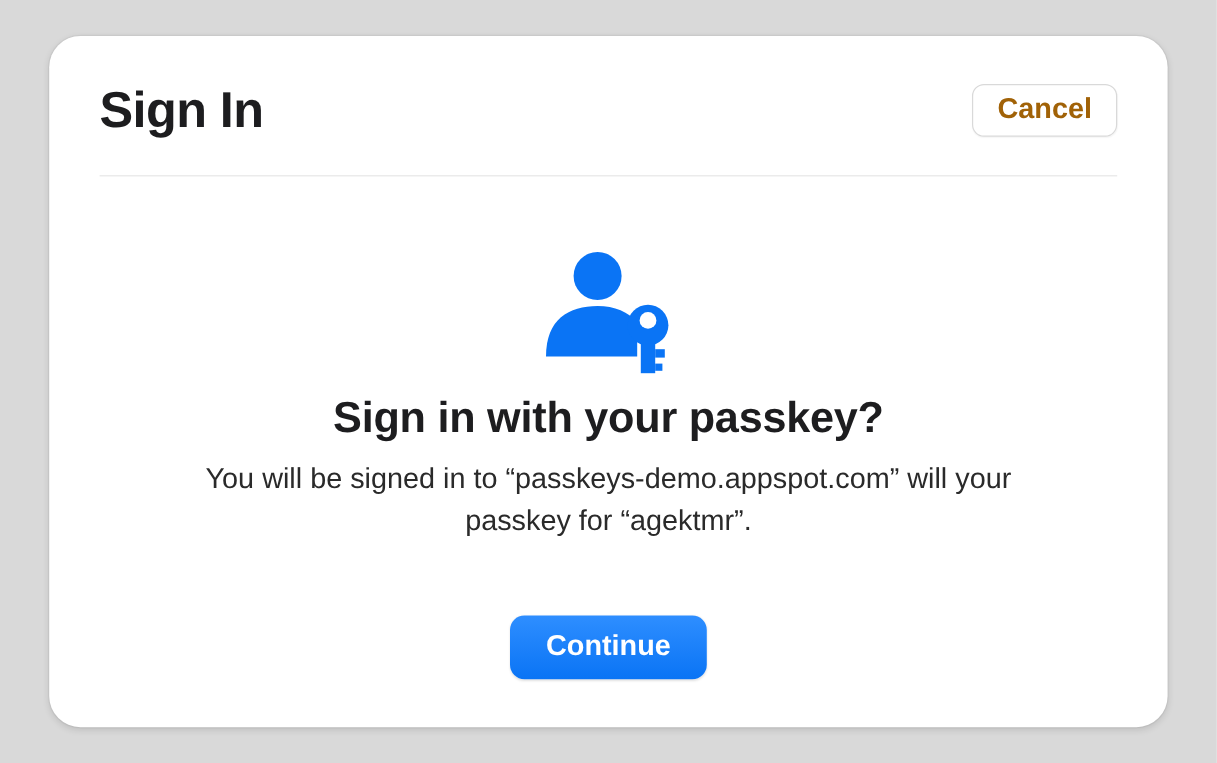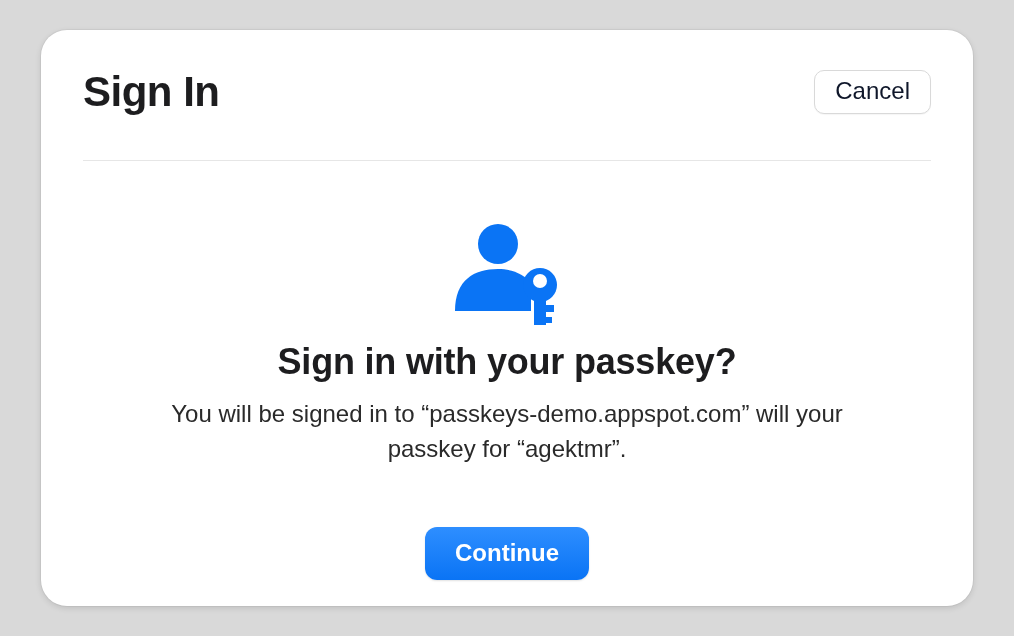--- a/index.html
+++ b/index.html
@@ -18,33 +18,33 @@
       border-radius: 26px;
       box-shadow: 0 2px 6px rgba(0,0,0,0.12), 0 0 0 1px rgba(0,0,0,0.04);
       padding: 38px 42px 36px 42px;
       display: flex;
       flex-direction: column;
     }
     .dialog-header {
       display: flex;
       align-items: center;
       justify-content: space-between;
-      padding-bottom: 44px;
+      padding-bottom: 30px;
       border-bottom: 1px solid #e6e6e6;
     }
     .dialog-title {
       font-size: 42px;
       font-weight: 700;
       color: #1d1d1f;
       letter-spacing: -0.5px;
     }
     .cancel-button {
       font-size: 24px;
-      font-weight: 400;
-      color: #0f172a;
+      font-weight: 700;
+      color: #a16207;
       background: #fff;
       border: 1px solid #d9d9d9;
       border-radius: 10px;
       padding: 6px 20px 8px 20px;
       cursor: pointer;
       box-shadow: 0 1px 1px rgba(0,0,0,0.04);
     }
     .dialog-body {
       flex: 1;
       display: flex;

